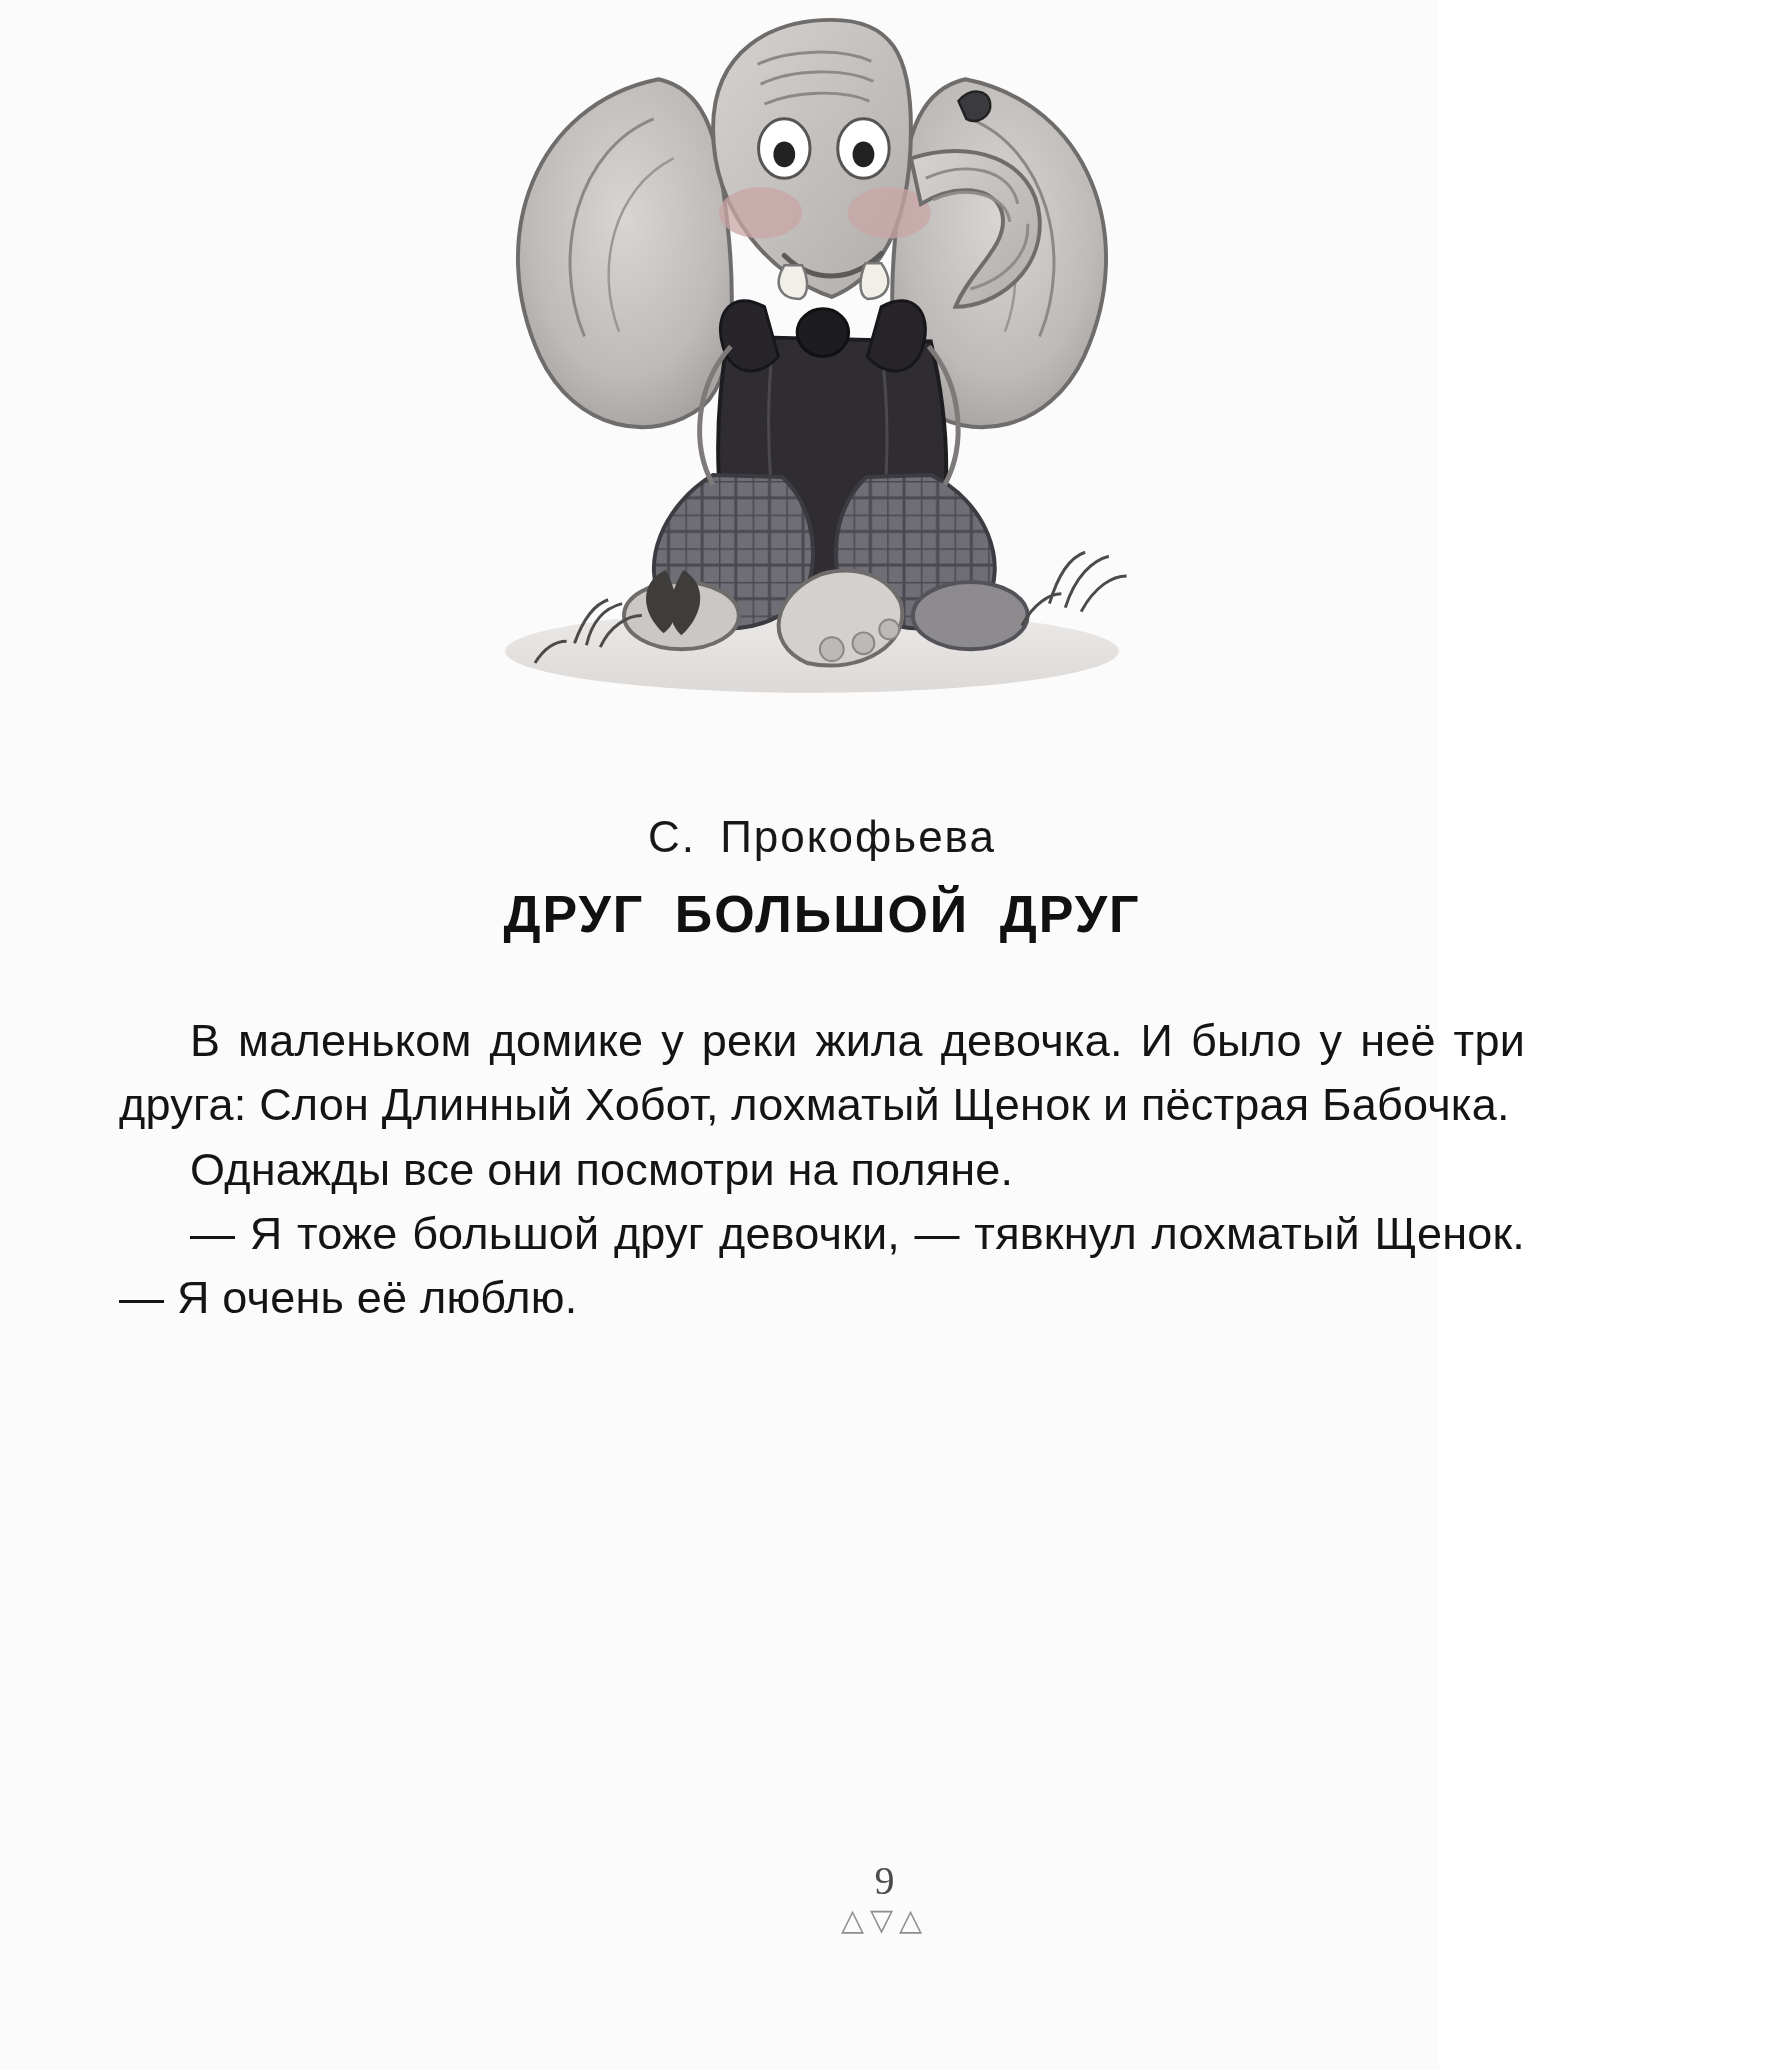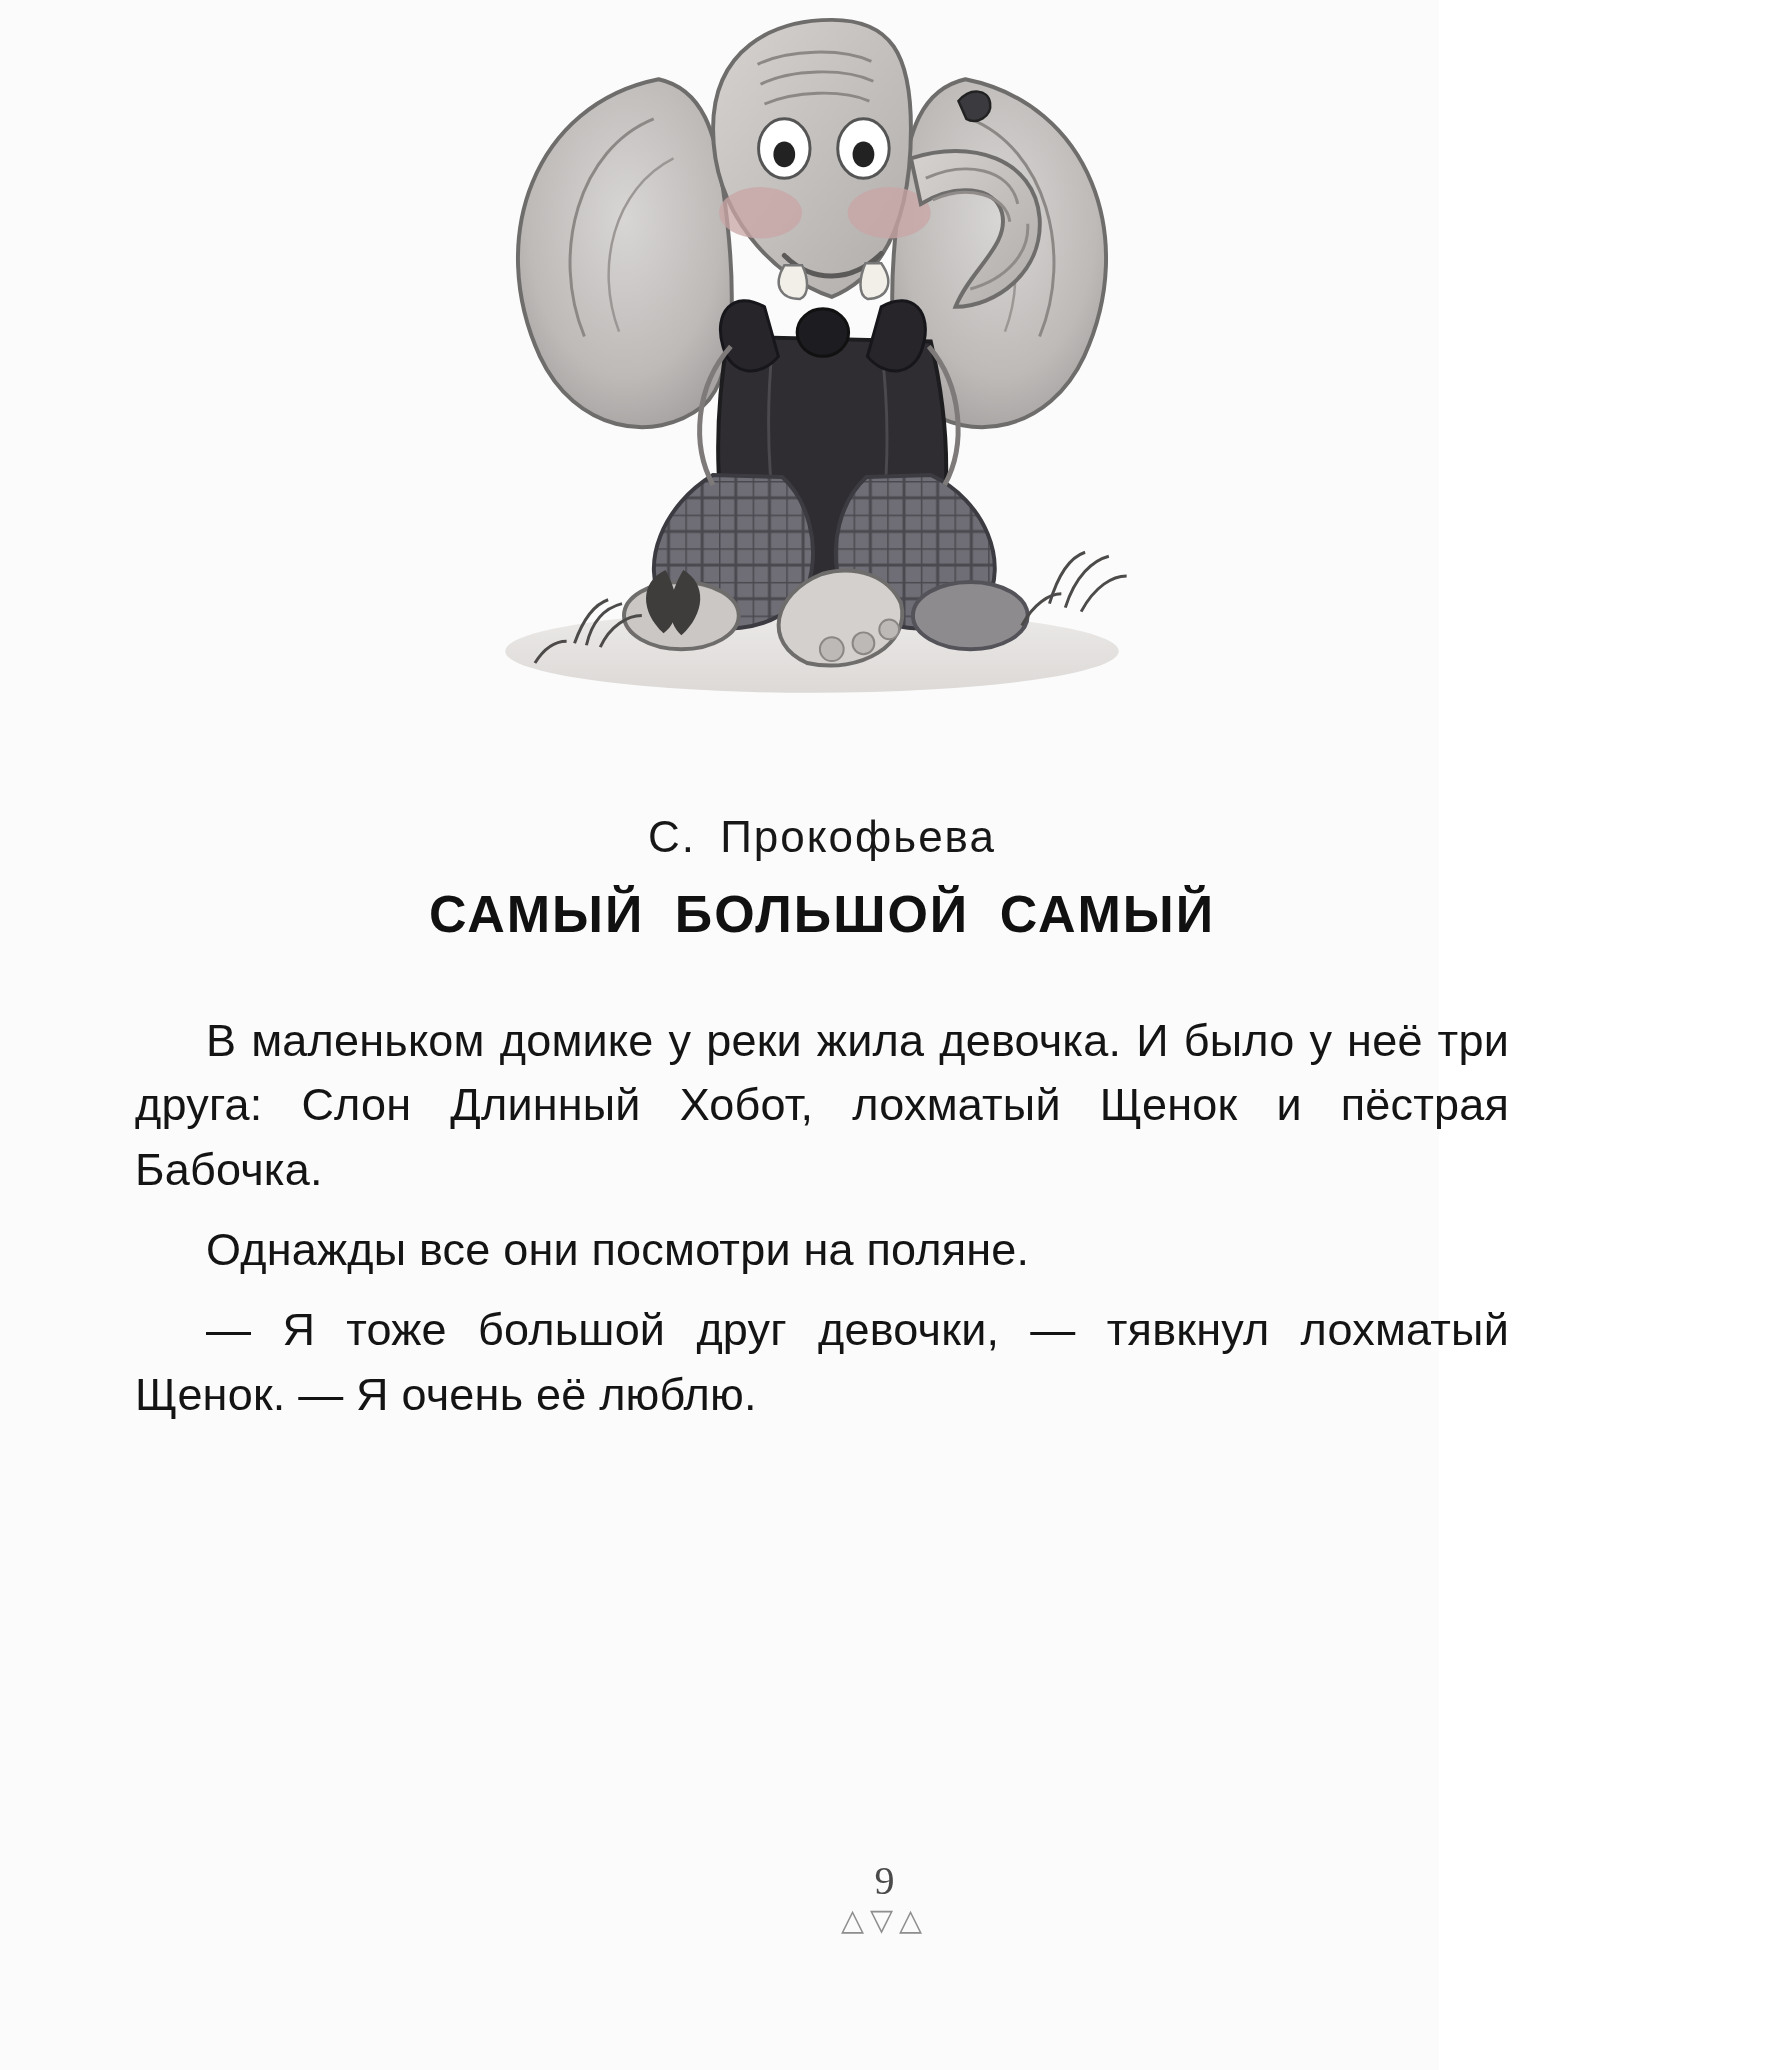--- a/index.html
+++ b/index.html
@@ -56,21 +56,21 @@
   .story-title {
     text-align: center;
     font-size: 52px;
     font-weight: 700;
     letter-spacing: 2px;
     word-spacing: 14px;
     color: #111111;
     margin: 0 0 65px 0;
   }
   .body-text p {
-    margin: 16px;
+    margin: 0;
     font-size: 45px;
     line-height: 1.43;
     color: #141414;
     text-align: justify;
     text-align-last: left;
     letter-spacing: 0.2px;
   }
   .body-text p.indent {
     text-indent: 71px;
   }
@@ -197,21 +197,21 @@
       </g>
       <g fill="#3f3d3c">
         <path d="M250 630 C226 608 226 578 252 566 C266 592 268 616 250 630 Z"></path>
         <path d="M268 632 C292 610 294 580 270 566 C254 592 252 618 268 632 Z"></path>
       </g>
     </svg>
   </div>
 
   <div class="content">
     <div class="author">С. Прокофьева</div>
-    <h1 class="story-title">САМЫЙ БОЛЬШОЙ САМЫЙ</h1>
+    <h1 class="story-title">ДРУГ БОЛЬШОЙ ДРУГ</h1>
     <div class="body-text">
       <p class="indent">В маленьком домике у реки жила девочка. И было у неё три друга: Слон Длинный Хобот, лохматый Щенок и пёстрая Бабочка.</p>
       <p class="indent">Однажды все они посмотри на поляне.</p>
       <p class="indent">— Я тоже большой друг девочки, — тявкнул лохматый Щенок. — Я очень её люблю.</p>
     </div>
   </div>
 
   <div class="footer-ornament">
     <div class="page-number">9</div>
     <div class="ornament">△▽△</div>

